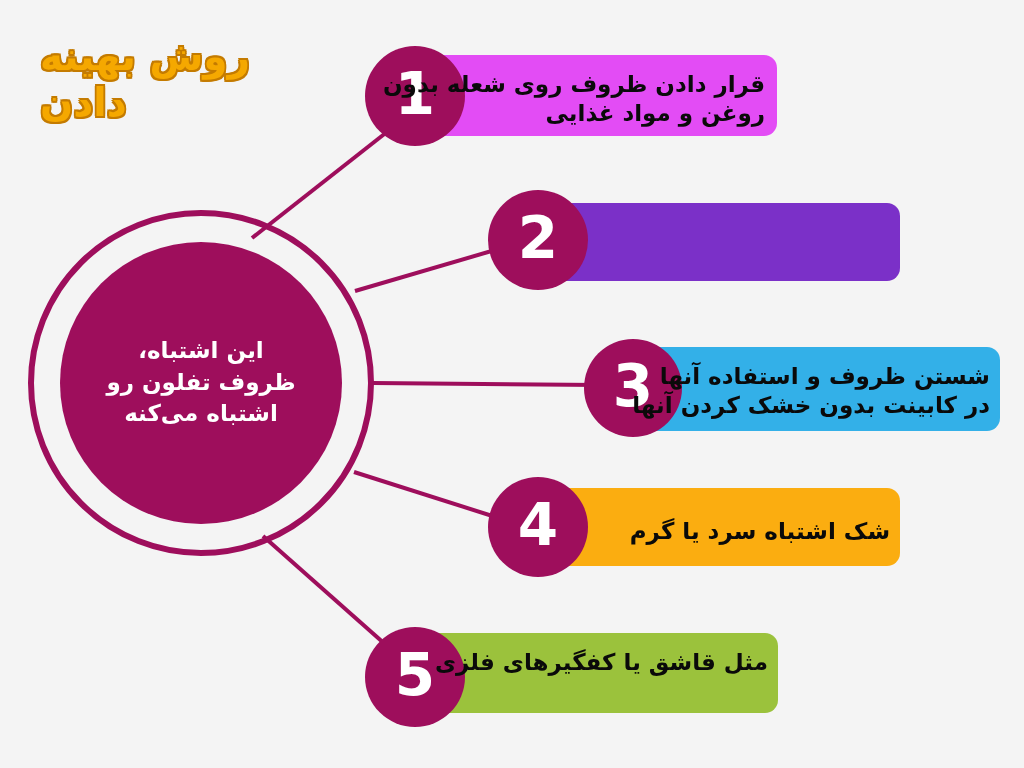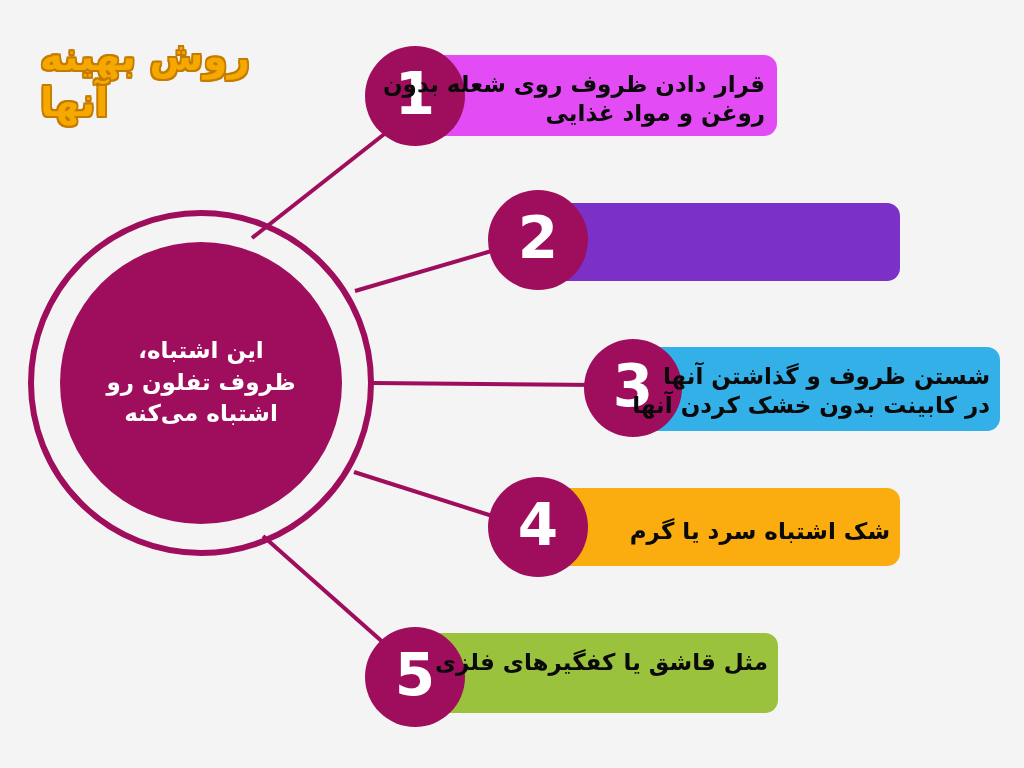--- a/index.html
+++ b/index.html
@@ -117,41 +117,41 @@
     <circle cx="201" cy="383" r="141" fill="#9E0E5C"></circle>
     <circle cx="415" cy="96" r="50" fill="#9E0E5C"></circle>
     <circle cx="538" cy="240" r="50" fill="#9E0E5C"></circle>
     <circle cx="633" cy="388" r="49" fill="#9E0E5C"></circle>
     <circle cx="538" cy="527" r="50" fill="#9E0E5C"></circle>
     <circle cx="415" cy="677" r="50" fill="#9E0E5C"></circle>
   </svg>
 
   <div class="title-block" style="color: rgb(245, 168, 0);">
     <span class="title-line">روش بهینه</span>
-    <span class="title-line">آنها</span>
+    <span class="title-line">دادن</span>
   </div>
 
   <div class="center-text" style="color: rgb(255, 255, 255);">
     <span class="center-line">این اشتباه،</span>
     <span class="center-line">ظروف تفلون رو</span>
     <span class="center-line">اشتباه می‌کنه</span>
   </div>
 
   <div class="badge-num" style="left: 365px; top: 65px; width: 100px; color: rgb(255, 255, 255);">1</div>
   <div class="badge-num" style="left: 488px; top: 209px; width: 100px; color: rgb(255, 255, 255);">2</div>
   <div class="badge-num" style="left: 583px; top: 357px; width: 100px; color: rgb(255, 255, 255);">3</div>
   <div class="badge-num" style="left: 488px; top: 496px; width: 100px; color: rgb(255, 255, 255);">4</div>
   <div class="badge-num" style="left: 365px; top: 646px; width: 100px; color: rgb(255, 255, 255);">5</div>
 
   <div class="bar-text" style="left:455px; top:70px; width:310px;">
     <span>قرار دادن ظروف روی شعله بدون</span>
     <span>روغن و مواد غذایی</span>
   </div>
   <div class="bar-text" style="left:665px; top:362px; width:325px;">
-    <span>شستن ظروف و گذاشتن آنها</span>
+    <span>شستن ظروف و استفاده آنها</span>
     <span>در کابینت بدون خشک کردن آنها</span>
   </div>
   <div class="bar-text" style="left:570px; top:517px; width:320px;">
     <span>شک اشتباه سرد یا گرم</span>
   </div>
   <div class="bar-text" style="left:448px; top:648px; width:320px;">
     <span>مثل قاشق یا کفگیرهای فلزی</span>
   </div>
 
 </div>

